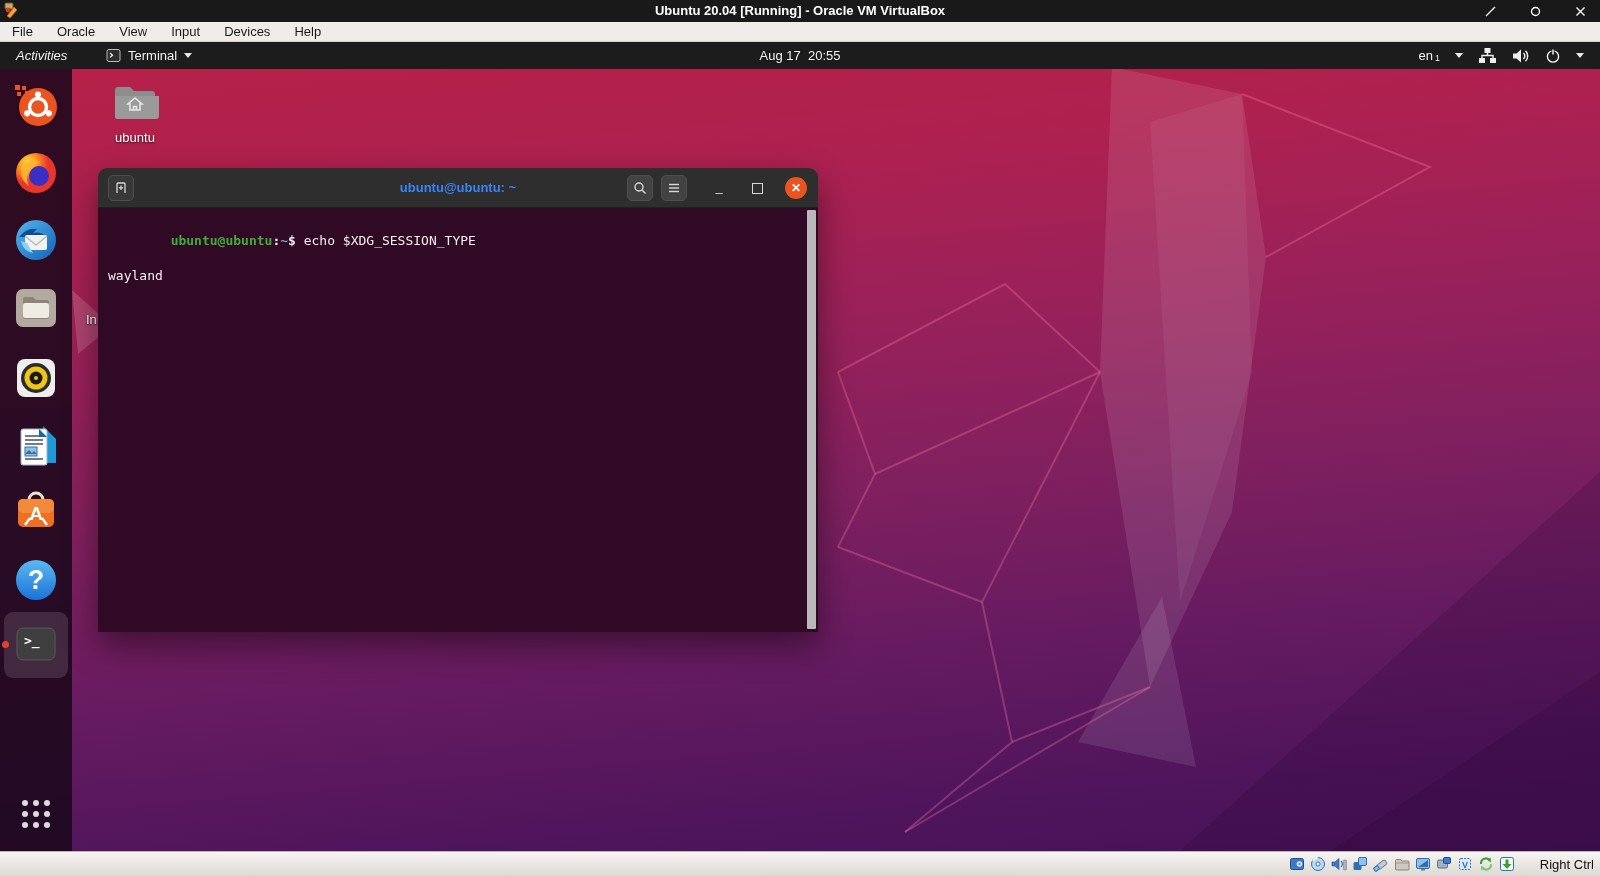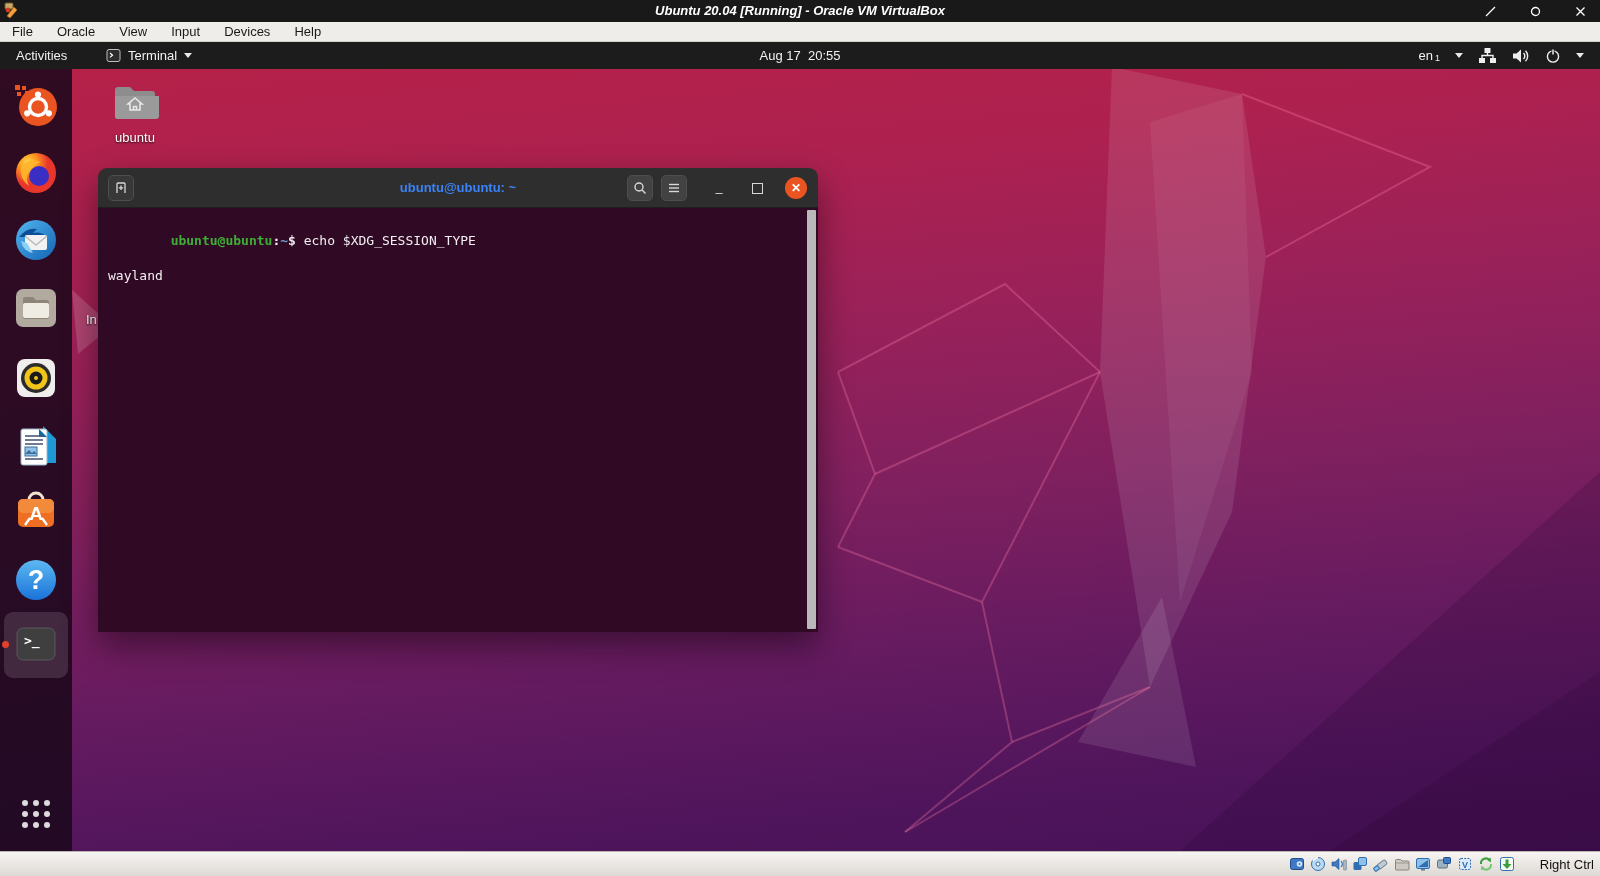--- a/index.html
+++ b/index.html
@@ -3,37 +3,37 @@
 <meta charset="utf-8">
 <style>
   html,body{margin:0;padding:0;}
   body{width:1600px;height:876px;position:relative;overflow:hidden;
        font-family:"Liberation Sans",sans-serif;background:#000;}
 
   
   #vbox-titlebar{position:absolute;top:0;left:0;width:1600px;height:22px;background:#191919;
     display:flex;align-items:center;}
   #vbox-title{position:absolute;left:0;right:0;text-align:center;color:#fff;
-    font-size:13px;font-weight:bold;line-height:22px;font-style:italic;}
+    font-size:13px;font-weight:bold;line-height:22px;}
   #vbox-app-icon{position:absolute;left:4px;top:2px;width:18px;height:18px;}
   #vbox-controls{position:absolute;right:14px;top:0;height:22px;display:flex;gap:34px;align-items:center;z-index:2;}
   #vbox-controls svg{display:block;}
 
   #vbox-menubar{position:absolute;top:22px;left:0;width:1600px;height:20px;background:#efedea;
     border-bottom:1px solid #d6d2cc;display:flex;align-items:center;padding-left:12px;box-sizing:border-box;gap:24px;}
   #vbox-menubar span{font-size:13px;color:#1a1a1a;cursor:default;}
 
   
   #desktop{position:absolute;top:42px;left:0;width:1600px;height:809px;overflow:hidden;
     background:linear-gradient(175deg,#b72147 0%,#ad2150 20%,#98215a 38%,#80205f 55%,#661b60 72%,#50155c 88%,#461257 100%);}
   #wallpaper-art{position:absolute;top:0;left:0;width:1600px;height:809px;}
 
   
   #ubuntu-topbar{position:absolute;top:0;left:0;width:1600px;height:27px;background:#1c1c1c;color:#f1f1f1;}
-  #activities{position:absolute;left:10px;top:0;height:27px;line-height:27px;font-size:13px;padding:0 6px;}
+  #activities{position:absolute;left:10px;top:0;height:27px;line-height:27px;font-size:13px;padding:0 6px;font-style:italic;}
   #app-menu{position:absolute;left:106px;top:0;height:27px;display:flex;align-items:center;gap:7px;font-size:13px;}
   #clock{position:absolute;left:0;right:0;top:0;height:27px;line-height:27px;text-align:center;
     font-size:13px;white-space:pre;}
   #status-cluster{position:absolute;right:16px;top:0;height:27px;display:flex;align-items:center;gap:15px;text-align:center;}
   #kbd-ind{font-size:13px;display:flex;align-items:flex-end;gap:2px;}
   #kbd-ind sub{font-size:9px;}
   .caret-down{width:0;height:0;border-left:4px solid transparent;border-right:4px solid transparent;
     border-top:5px solid #e8e8e8;display:inline-block;}
 
   

